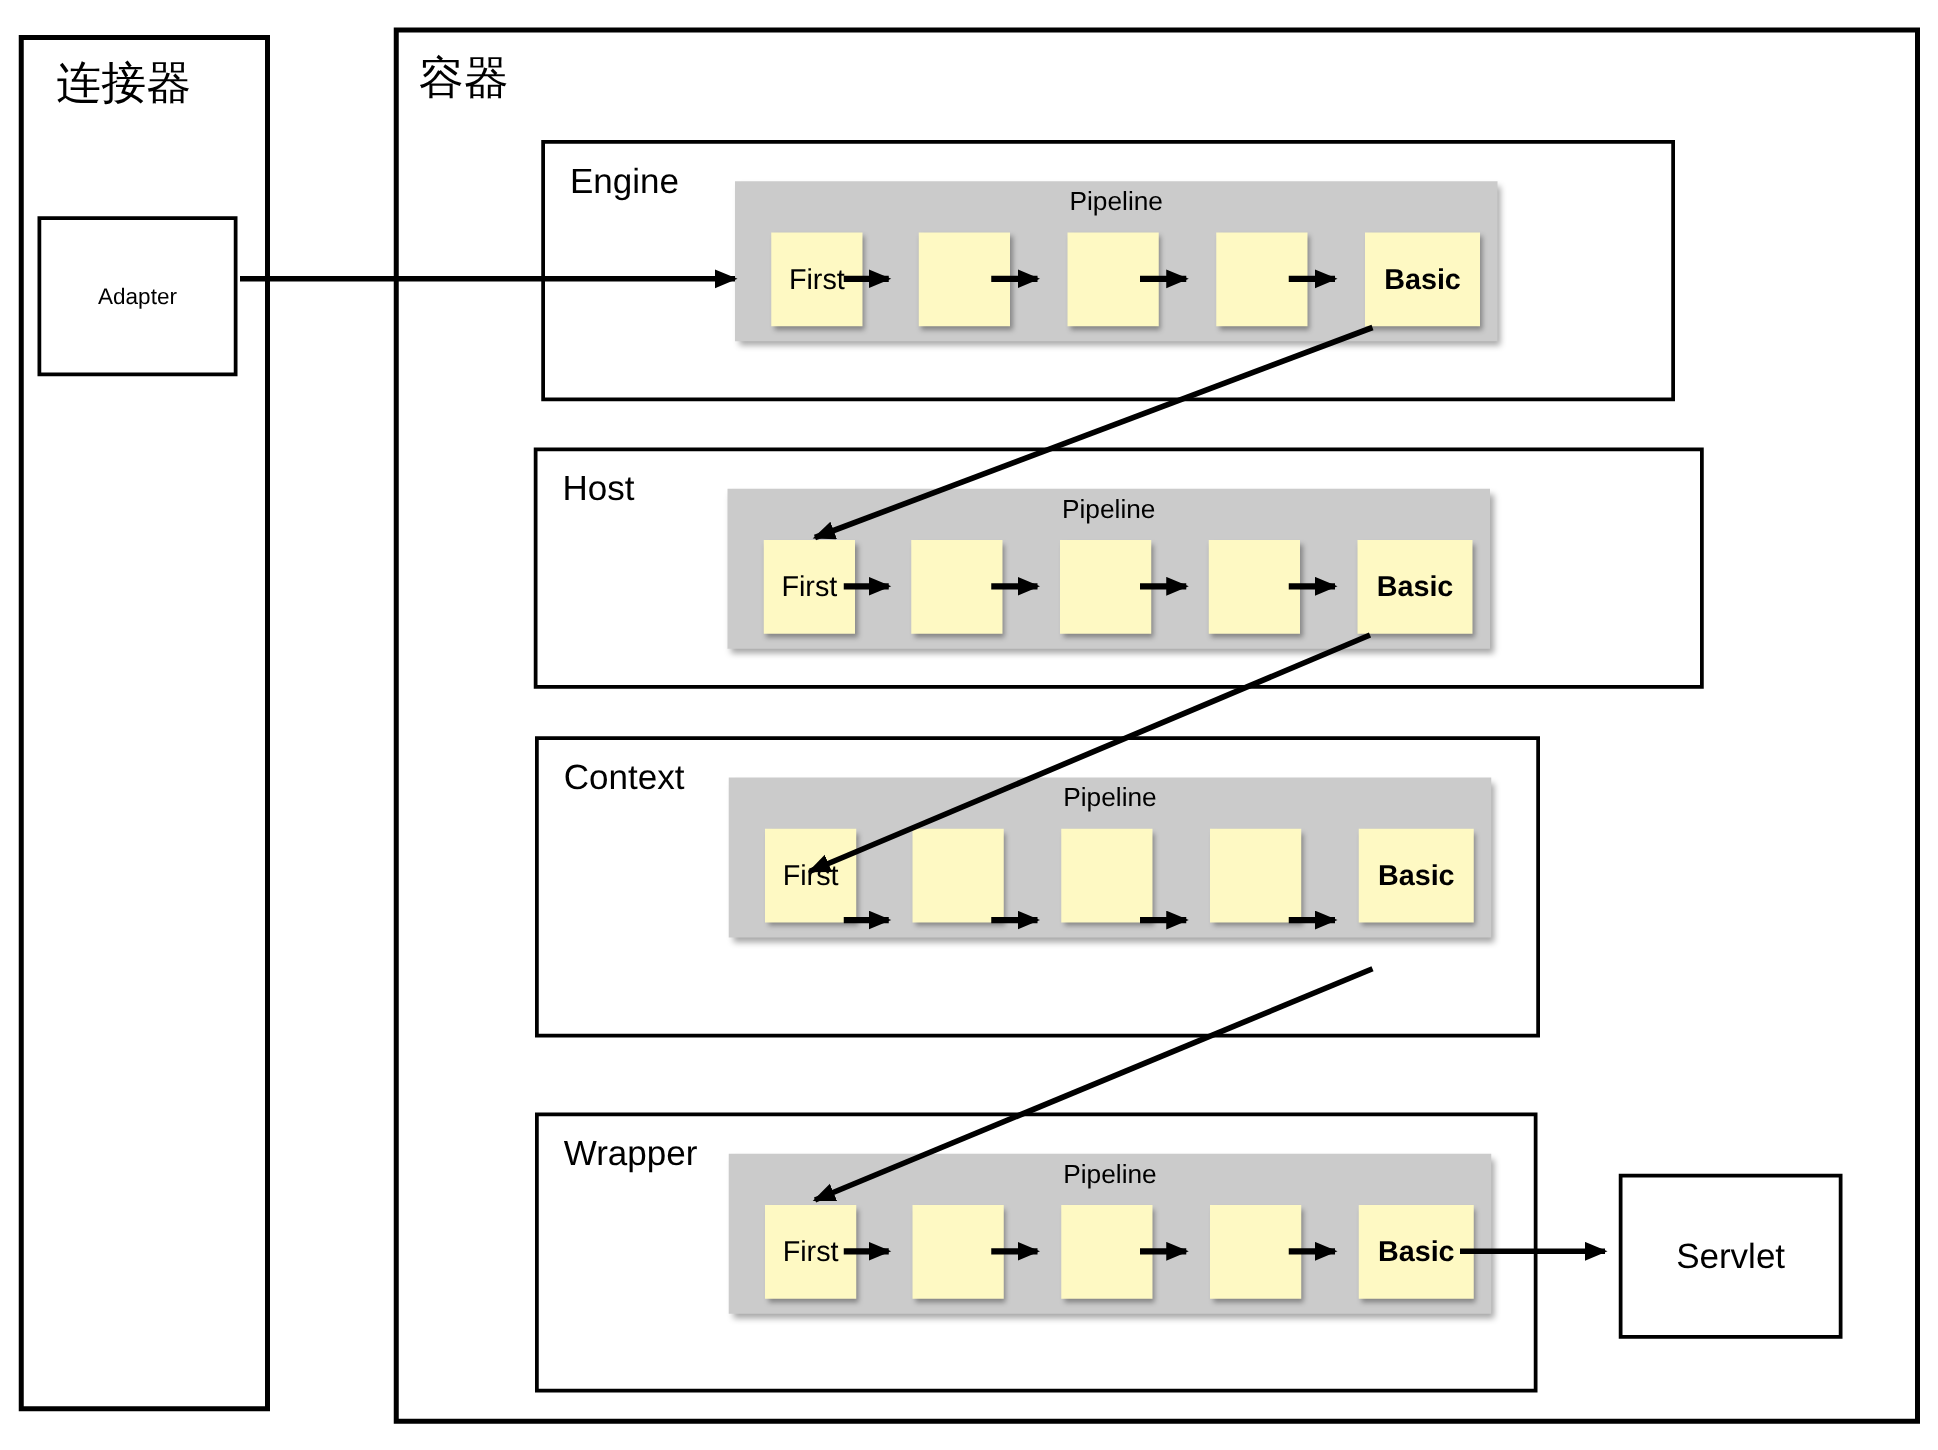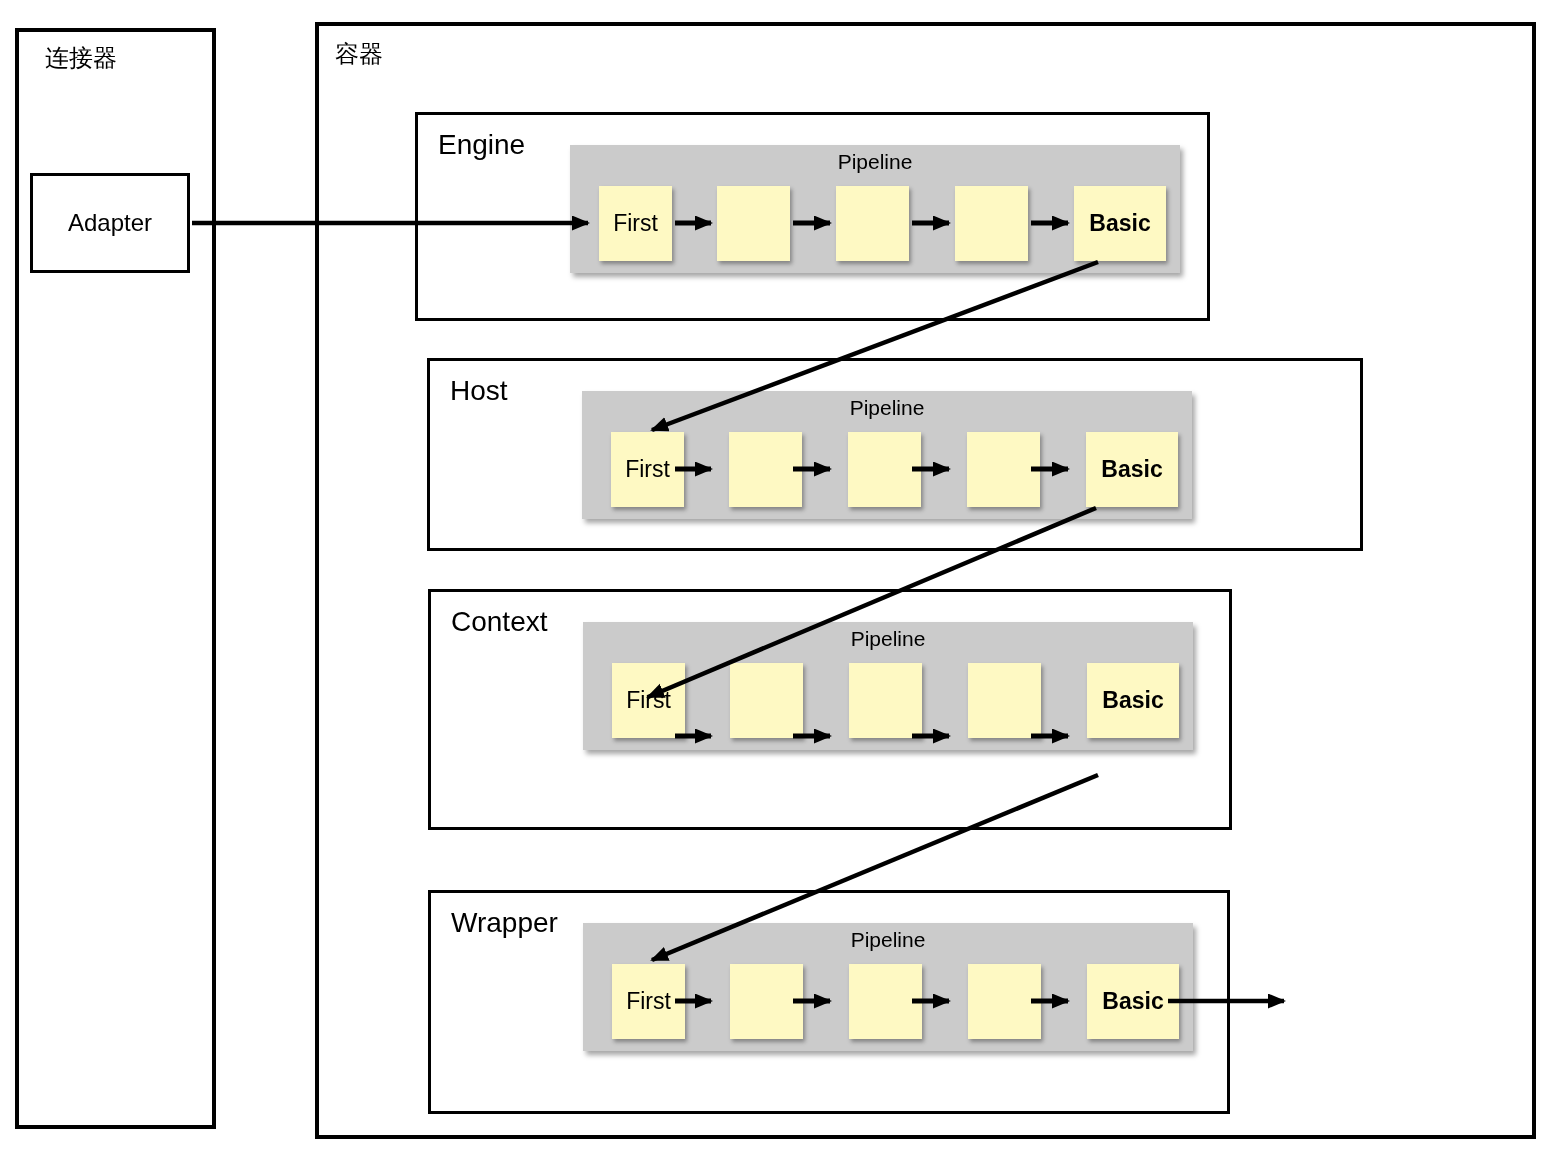--- a/index.html
+++ b/index.html
@@ -3,30 +3,30 @@
 <meta charset="utf-8">
 <style>
   html,body{margin:0;padding:0;background:#ffffff;}
   .canvas{
     position:relative;width:1550px;height:1160px;background:#ffffff;
     font-family:"Liberation Sans","DejaVu Sans",sans-serif;color:#000;overflow:hidden;
   }
   .outer-box{position:absolute;border:4px solid #000;background:#ffffff;box-sizing:border-box;}
   .connector-box{left:15px;top:28px;width:201px;height:1101px;}
   .container-box{left:315px;top:22px;width:1221px;height:1117px;}
-  .zone-title{position:absolute;font-size:24px;line-height:1.2;white-space:nowrap;}
+  .zone-title{position:absolute;font-size:36px;line-height:1.2;white-space:nowrap;}
   .connector-box .zone-title{left:26px;top:12px;}
   .container-box .zone-title{left:16px;top:14px;}
   .adapter-box{
-    position:absolute;left:11px;top:141px;width:160px;height:100px;
+    position:absolute;left:11px;top:141px;width:160px;height:128px;
     border:3px solid #000;box-sizing:border-box;background:#fff;
-    display:flex;align-items:center;justify-content:center;font-size:24px;
+    display:flex;align-items:center;justify-content:center;font-size:18px;
   }
   .section{position:absolute;border:3px solid #000;box-sizing:border-box;background:#fff;}
-  .sec-engine{left:96px;top:86px;width:795px;height:209px;}
+  .sec-engine{left:114px;top:86px;width:907px;height:209px;}
   .sec-host{left:108px;top:332px;width:936px;height:193px;}
   .sec-context{left:109px;top:563px;width:804px;height:241px;}
   .sec-wrapper{left:109px;top:864px;width:802px;height:224px;}
   .sec-label{position:absolute;left:20px;top:14px;font-size:28px;font-weight:500;white-space:nowrap;}
   .pipeline{
     position:absolute;left:140px;top:30px;width:610px;height:128px;
     background:#cbcbcb;box-shadow:3px 4px 5px rgba(0,0,0,0.35);margin-left:12px;
   }
   .pipe-label{position:absolute;left:0;right:0;top:5px;text-align:center;font-size:21px;}
   .valve{
@@ -103,20 +103,23 @@
       <div class="pipeline">
         <div class="pipe-label">Pipeline</div>
         <div class="valve v1">First</div>
         <div class="valve v2"></div>
         <div class="valve v3"></div>
         <div class="valve v4"></div>
         <div class="valve v5">Basic</div>
       </div>
     </div>
 
+    <div class="servlet-box">
+      <span>Servlet</span>
+    </div>
   </div>
 
   <svg class="arrow-layer" viewBox="0 0 1550 1160">
     <defs>
       <marker id="ah" markerUnits="userSpaceOnUse" markerWidth="22" markerHeight="18" refX="16" refY="7.5" orient="auto">
         <path d="M0,0 L18,7.5 L0,15 Z" fill="#000"></path>
       </marker>
     </defs>
 
     <line x1="192" y1="223" x2="588" y2="223" stroke-width="4.5" marker-end="url(#ah)"></line>

